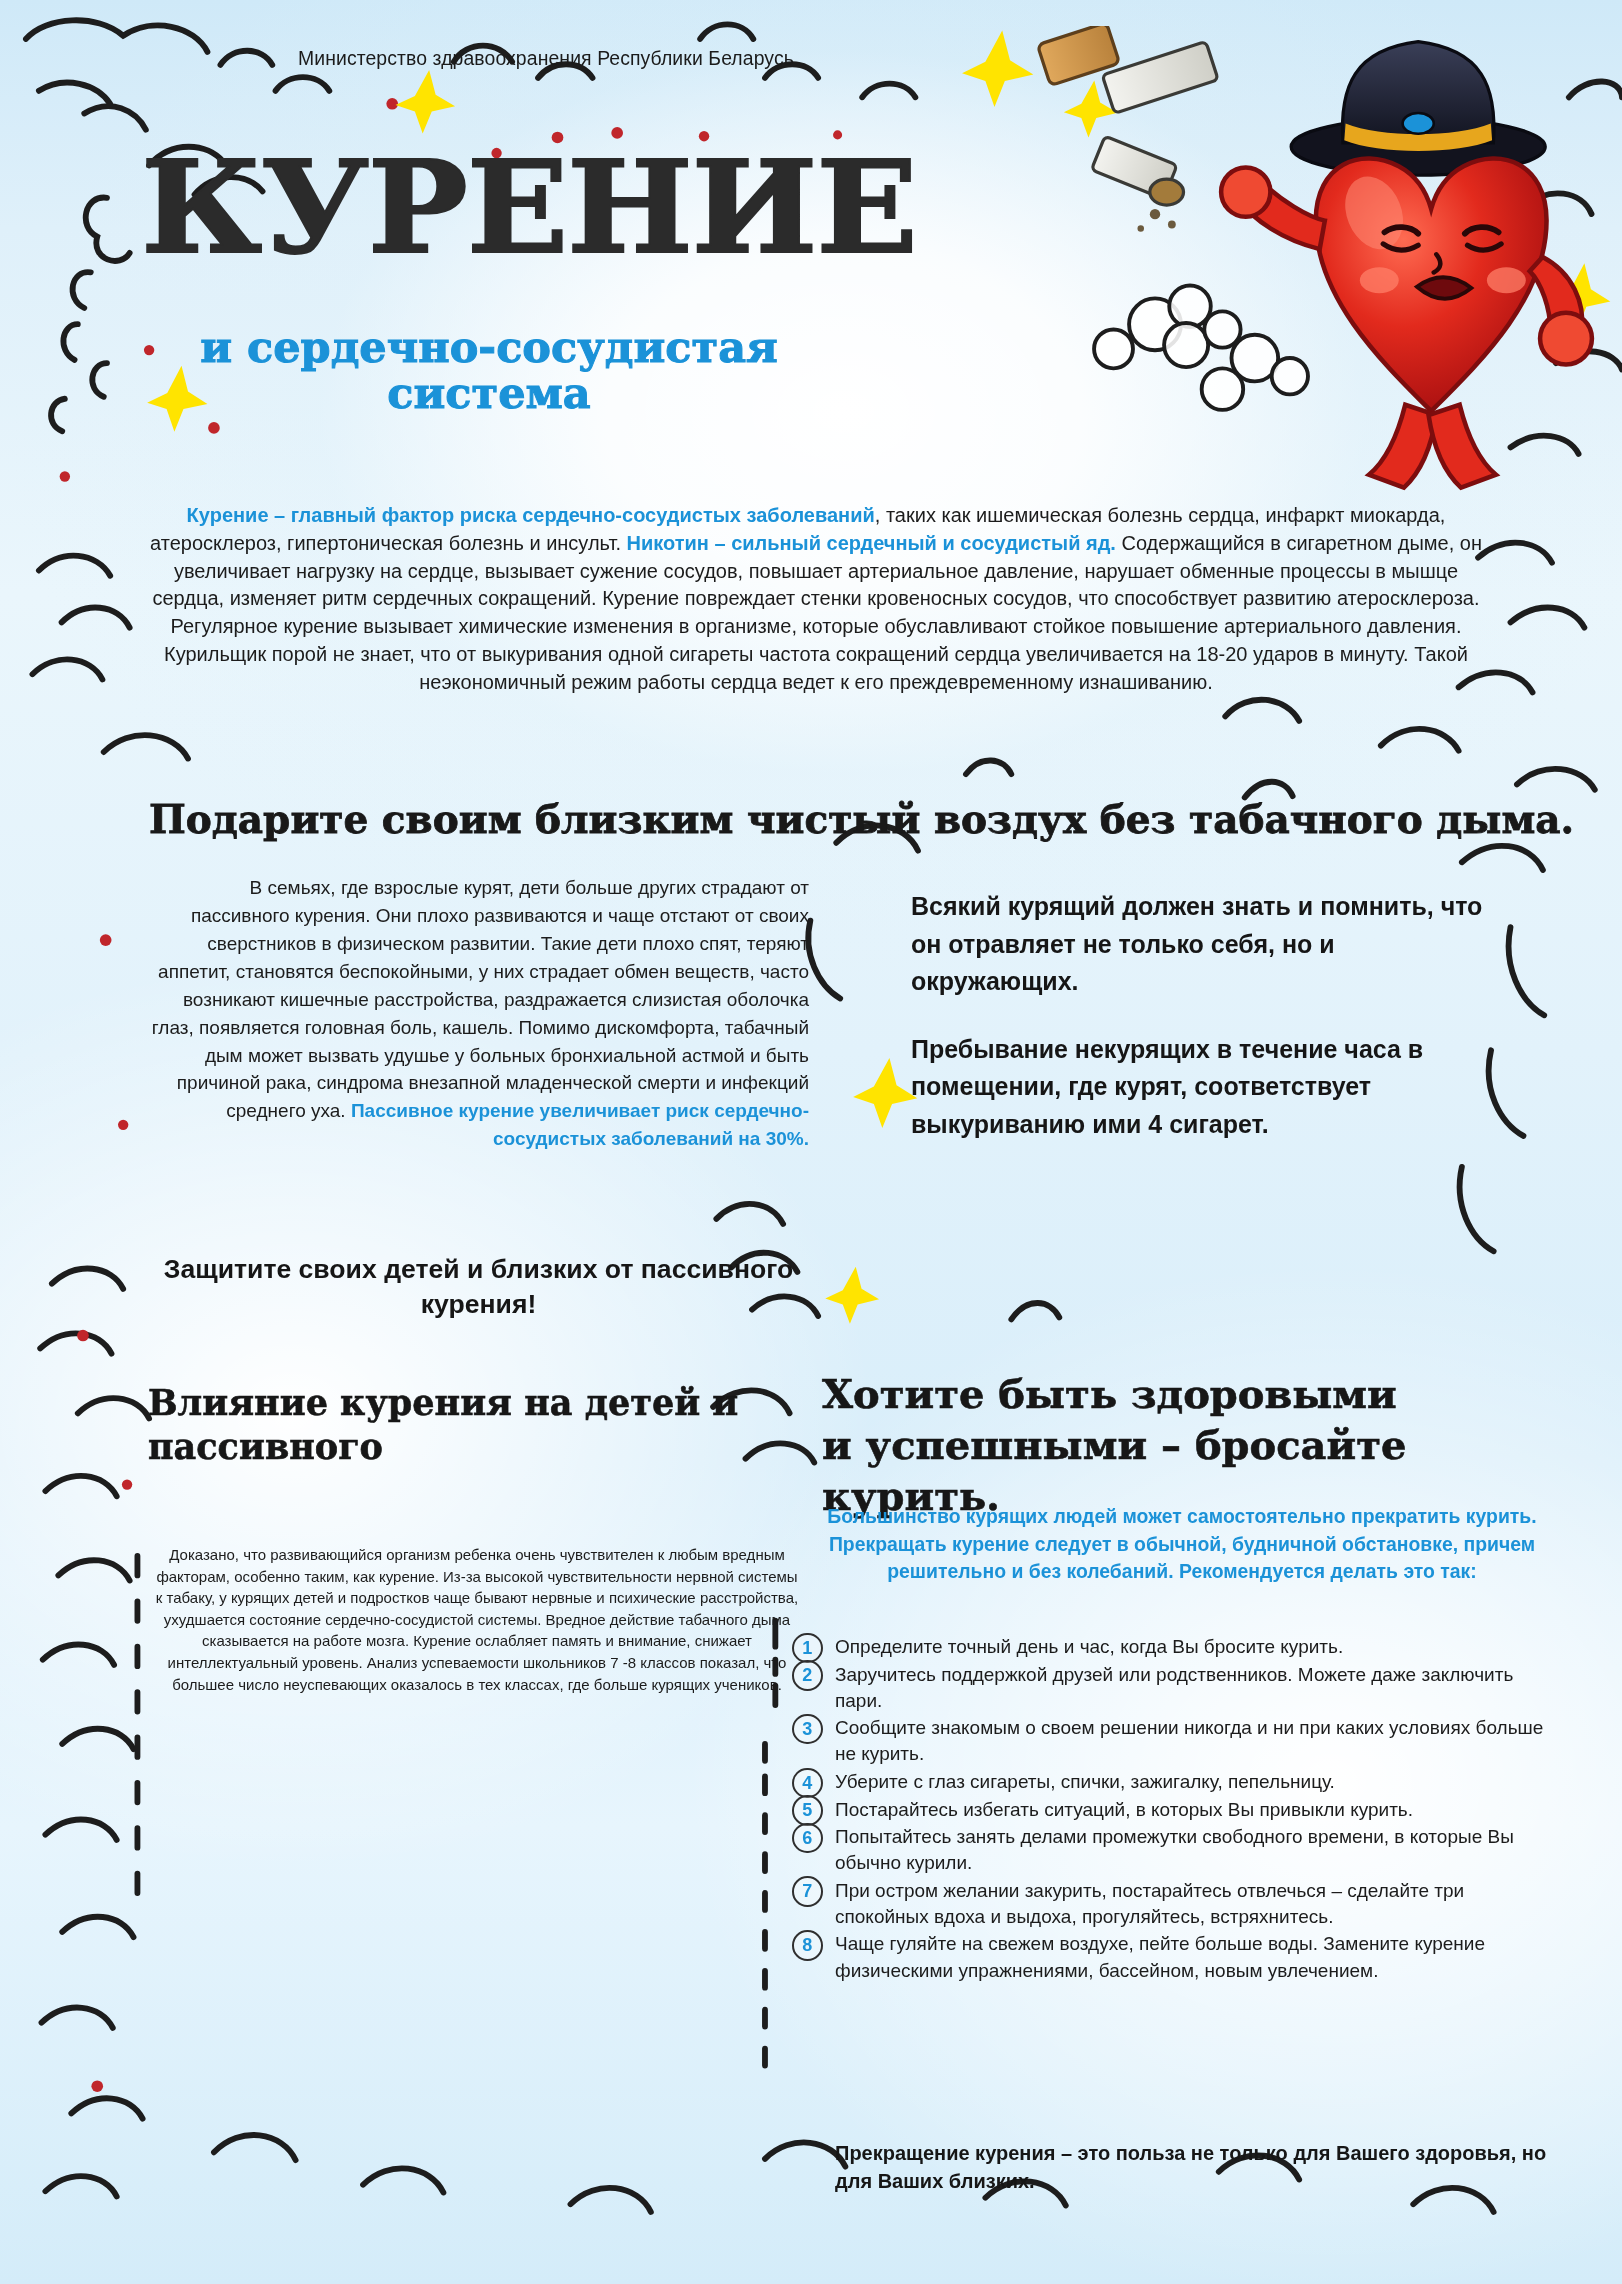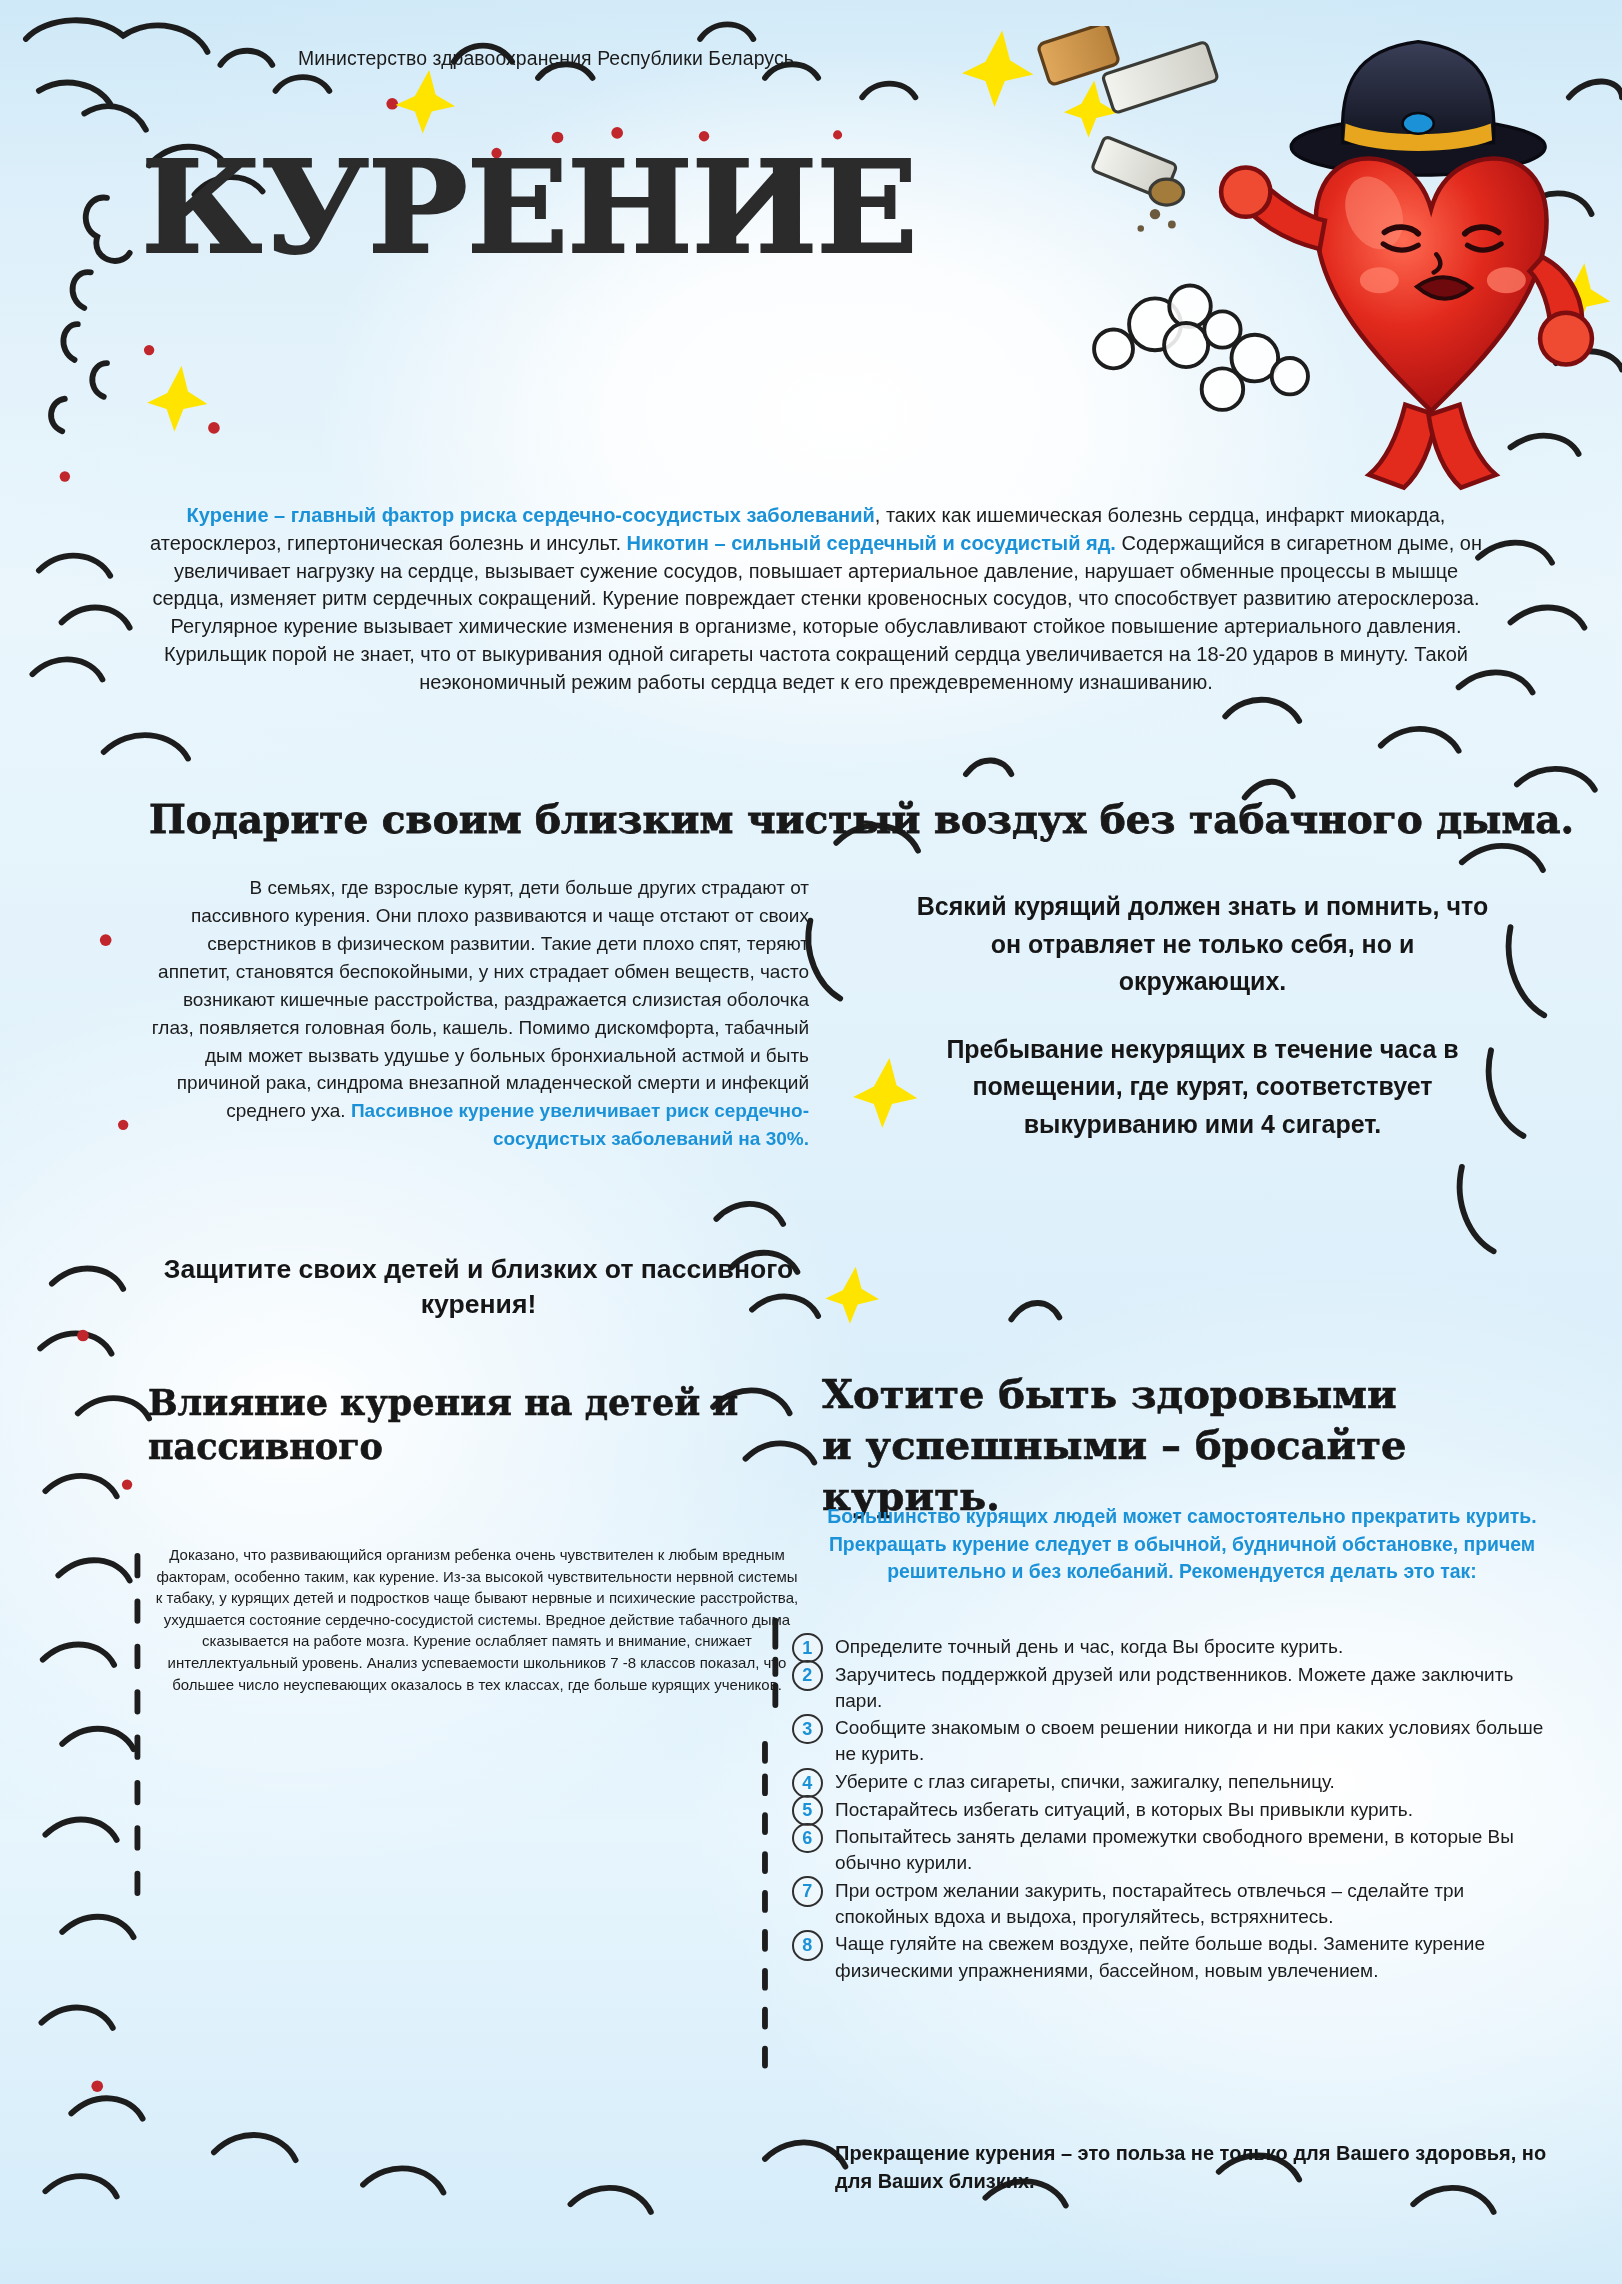--- a/index.html
+++ b/index.html
@@ -74,21 +74,21 @@
     position:absolute;left:148px;top:874px;width:661px;
     font-size:19px;line-height:1.47;color:#1c1c1c;text-align:right;
   }
   .col-left-1 b{color:#1b92d8;font-weight:bold;}
   .protect-head{
     position:absolute;left:148px;top:1252px;width:661px;
     font-weight:bold;font-size:26.6px;line-height:1.32;color:#161616;text-align:center;
   }
   .col-right-1{
     position:absolute;left:911px;top:888px;width:583px;
-    text-align:center;
+    text-align:left;
     font-weight:bold;font-size:25px;line-height:1.5;color:#161616;
   }
   .col-right-1 .p2{margin-top:30px;}
 
   
   .sec-head-left{
     position:absolute;left:148px;top:1381px;width:668px;
     font-family:"DejaVu Serif", serif;
     font-weight:bold;font-size:35px;line-height:1.26;color:#171717;
     -webkit-text-stroke:0.6px #171717;
@@ -332,20 +332,24 @@
     </g>
 
     <g fill="#e22a1d" stroke="#7d0d0e" stroke-width="7">
       <path d="M838,584 C824,640 806,672 782,692 L836,712 C866,684 880,640 886,600 Z"></path>
       <path d="M922,584 C936,640 954,672 978,692 L924,712 C894,684 880,640 874,600 Z"></path>
     </g>
   </svg>
 
   <div class="ministry">Министерство здравоохранения Республики Беларусь</div>
   <div class="main-title">КУРЕНИЕ</div>
+  <div class="subtitle">
+    <div>и сердечно-сосудистая</div>
+    <div>система</div>
+  </div>
 
   <div class="intro"><b>Курение – главный фактор риска сердечно-сосудистых заболеваний</b><span>, таких как ишемическая болезнь сердца, инфаркт миокарда, атеросклероз, гипертоническая болезнь и инсульт. </span><b>Никотин – сильный сердечный и сосудистый яд.</b><span> Содержащийся в сигаретном дыме, он увеличивает нагрузку на сердце, вызывает сужение сосудов, повышает артериальное давление, нарушает обменные процессы в мышце сердца, изменяет ритм сердечных сокращений. Курение повреждает стенки кровеносных сосудов, что способствует развитию атеросклероза. Регулярное курение вызывает химические изменения в организме, которые обуславливают стойкое повышение артериального давления. Курильщик порой не знает, что от выкуривания одной сигареты частота сокращений сердца увеличивается на 18-20 ударов в минуту. Такой неэкономичный режим работы сердца ведет к его преждевременному изнашиванию.</span></div>
 
   <div class="banner-head">Подарите своим близким чистый воздух без табачного дыма.</div>
 
   <div class="col-left-1"><span>В семьях, где взрослые курят, дети больше других страдают от пассивного курения. Они плохо развиваются и чаще отстают от своих сверстников в физическом развитии. Такие дети плохо спят, теряют аппетит, становятся беспокойными, у них страдает обмен веществ, часто возникают кишечные расстройства, раздражается слизистая оболочка глаз, появляется головная боль, кашель. Помимо дискомфорта, табачный дым может вызвать удушье у больных бронхиальной астмой и быть причиной рака, синдрома внезапной младенческой смерти и инфекций среднего уха. </span><b>Пассивное курение увеличивает риск сердечно-сосудистых заболеваний на 30%.</b></div>
 
   <div class="protect-head">Защитите своих детей и близких от пассивного курения!</div>
 
   <div class="col-right-1">

